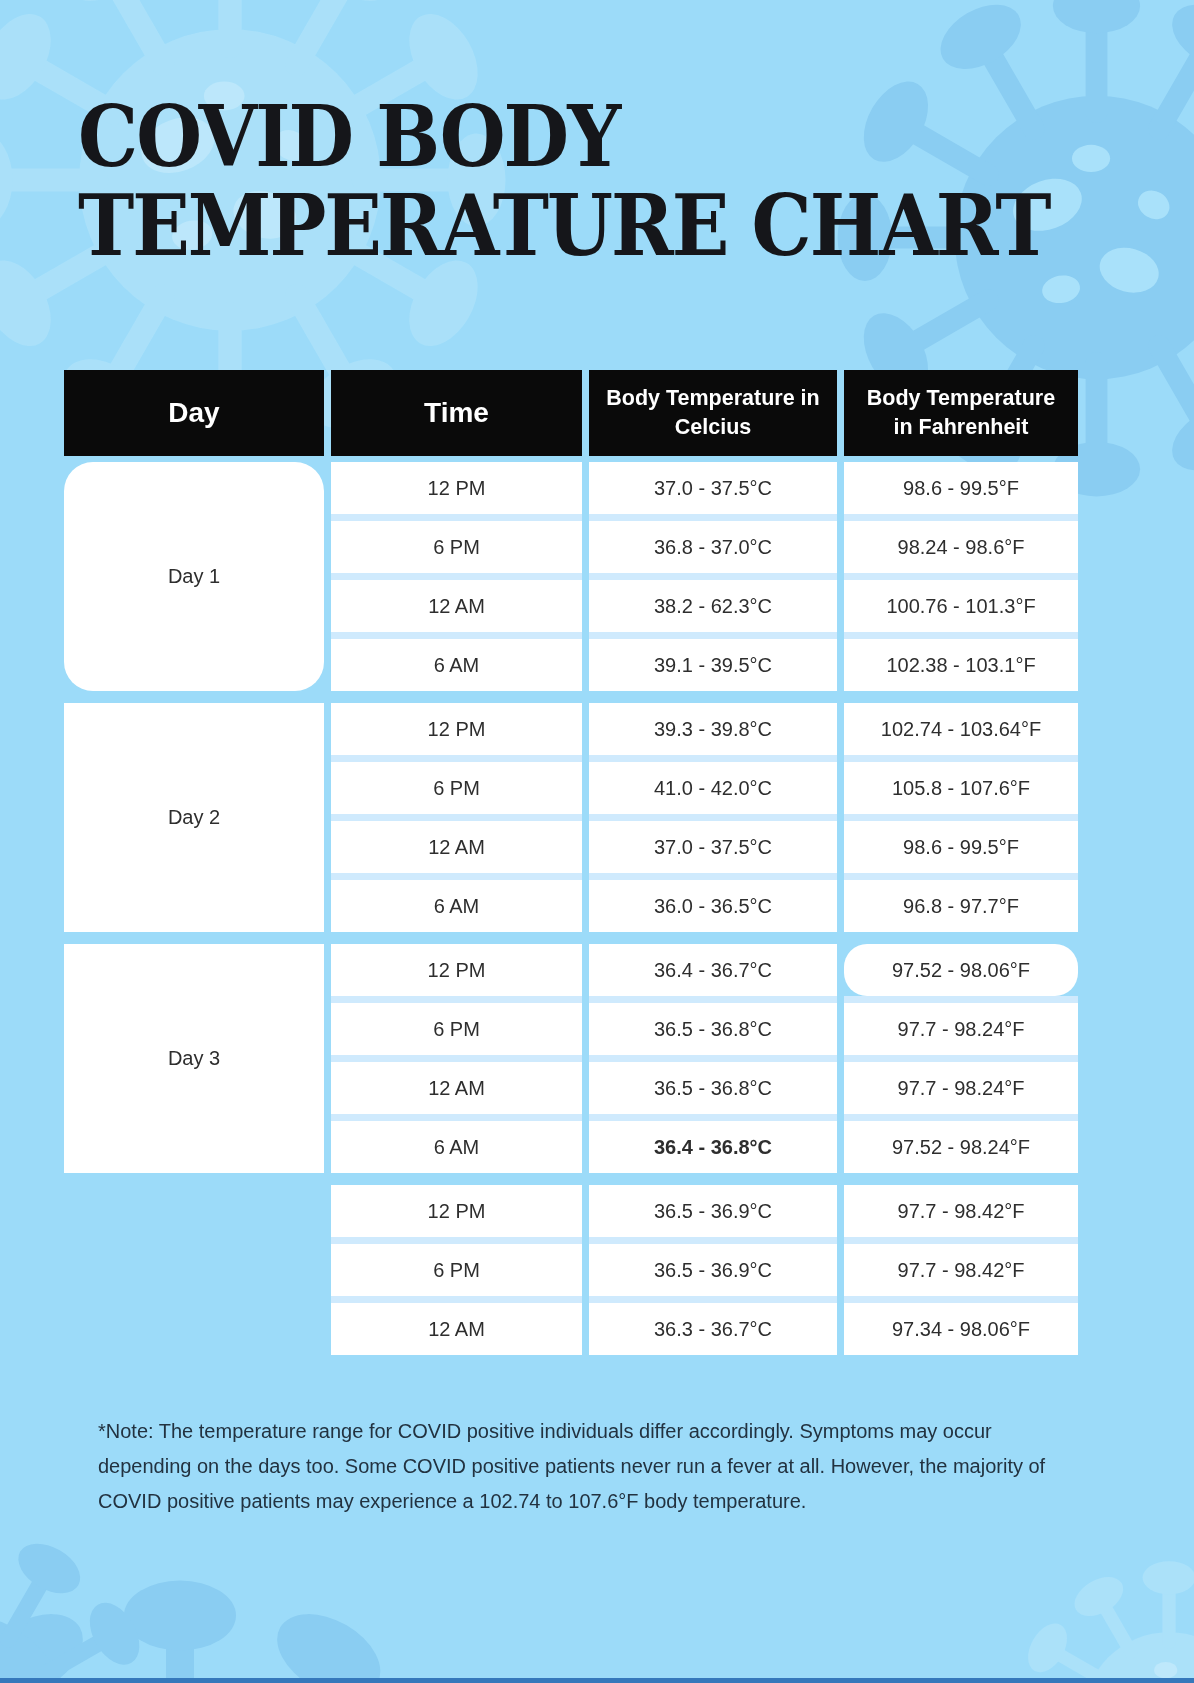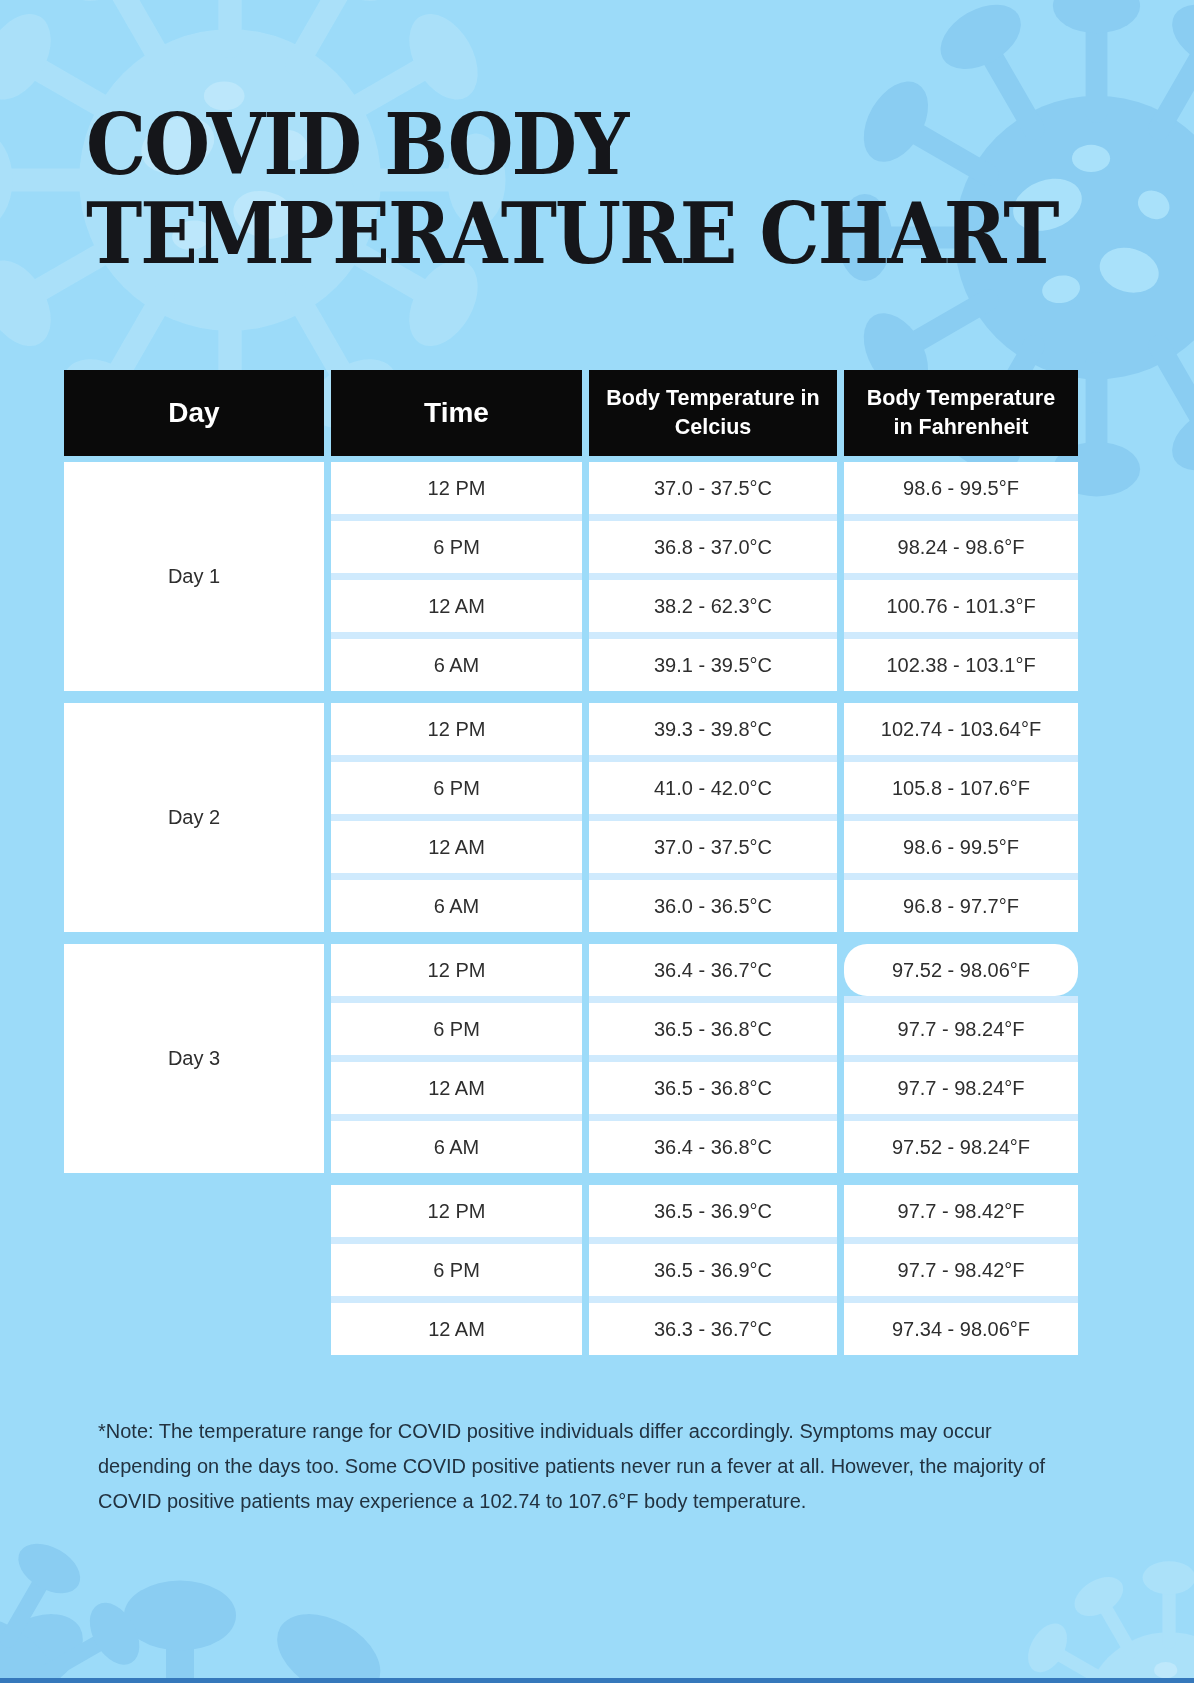--- a/index.html
+++ b/index.html
@@ -16,21 +16,21 @@
   .v-tr{width:545px;height:545px;top:-35px;right:-175px;color:var(--virus-dark);}
   .v-tl{width:580px;height:580px;top:-110px;left:-60px;color:var(--virus-light);--spot:#c2eafc;opacity:.85;}
   .v-bl{width:700px;height:700px;left:-170px;bottom:-580px;color:var(--virus-dark);}
   .v-bl2{width:420px;height:420px;left:-250px;bottom:-250px;color:var(--virus-dark);}
   .v-br{width:330px;height:330px;right:-140px;bottom:-200px;color:var(--virus-light);--spot:#c2eafc;opacity:.9;}
 
   .content{position:relative;z-index:1;}
 
   
   .title{
-    position:absolute;left:70px;top:84px;margin:16px;
+    position:absolute;left:70px;top:84px;margin:8px;
     font-family:"DejaVu Serif","Liberation Serif",serif;font-weight:bold;font-stretch:condensed;
     font-size:84px;line-height:1.06;letter-spacing:-2px;color:var(--title-text);
   }
 
   
   .ttable{position:absolute;left:64px;top:370px;width:1088px;}
   .table-header,.day-group{display:grid;grid-template-columns:260px 251px 248px 234px;column-gap:7px;}
   .table-header{margin-bottom:6px;}
   .th{
     background:var(--header-bg);color:var(--header-text);height:86px;
@@ -117,21 +117,21 @@
 
     <div class="ttable">
       <div class="table-header">
           <div class="th th0">Day</div>
           <div class="th th1">Time</div>
           <div class="th th2">Body Temperature in Celcius</div>
           <div class="th th3">Body Temperature in Fahrenheit</div>
         </div>
       <div>
           <div class="day-group" style="grid-template-rows: 52px repeat(3, 59px);">
-            <div class="cell day-cell" style="grid-area: 1 / 1 / span 4;">Day 1</div>
+            <div class="cell day-cell" style="grid-area: 1 / 1 / span 4; border-radius: 29px;">Day 1</div>
             <div class="cell" style="grid-area: 1 / 2;">12 PM</div>
             <div class="cell" style="grid-area: 1 / 3;">37.0 - 37.5°C</div>
             <div class="cell" style="grid-area: 1 / 4;">98.6 - 99.5°F</div>
             <div class="cell rt" style="grid-area: 2 / 2;">6 PM</div>
             <div class="cell rt" style="grid-area: 2 / 3;">36.8 - 37.0°C</div>
             <div class="cell rt" style="grid-area: 2 / 4;">98.24 - 98.6°F</div>
             <div class="cell rt" style="grid-area: 3 / 2;">12 AM</div>
             <div class="cell rt" style="grid-area: 3 / 3;">38.2 - 62.3°C</div>
             <div class="cell rt" style="grid-area: 3 / 4;">100.76 - 101.3°F</div>
             <div class="cell rt" style="grid-area: 4 / 2;">6 AM</div>
@@ -158,21 +158,21 @@
             <div class="cell" style="grid-area: 1 / 2;">12 PM</div>
             <div class="cell" style="grid-area: 1 / 3;">36.4 - 36.7°C</div>
             <div class="cell" style="grid-area: 1 / 4; border-radius: 23px;">97.52 - 98.06°F</div>
             <div class="cell rt" style="grid-area: 2 / 2;">6 PM</div>
             <div class="cell rt" style="grid-area: 2 / 3;">36.5 - 36.8°C</div>
             <div class="cell rt" style="grid-area: 2 / 4;">97.7 - 98.24°F</div>
             <div class="cell rt" style="grid-area: 3 / 2;">12 AM</div>
             <div class="cell rt" style="grid-area: 3 / 3;">36.5 - 36.8°C</div>
             <div class="cell rt" style="grid-area: 3 / 4;">97.7 - 98.24°F</div>
             <div class="cell rt" style="grid-area: 4 / 2;">6 AM</div>
-            <div class="cell rt" style="grid-area: 4 / 3;">36.4 - 36.8°C</div>
+            <div class="cell rt" style="grid-area: 4 / 3; font-weight: bold;">36.4 - 36.8°C</div>
             <div class="cell rt" style="grid-area: 4 / 4;">97.52 - 98.24°F</div>
           </div>
           <div class="day-group" style="grid-template-rows: 52px repeat(2, 59px);">
             <div class="cell" style="grid-area: 1 / 2;">12 PM</div>
             <div class="cell" style="grid-area: 1 / 3;">36.5 - 36.9°C</div>
             <div class="cell" style="grid-area: 1 / 4;">97.7 - 98.42°F</div>
             <div class="cell rt" style="grid-area: 2 / 2;">6 PM</div>
             <div class="cell rt" style="grid-area: 2 / 3;">36.5 - 36.9°C</div>
             <div class="cell rt" style="grid-area: 2 / 4;">97.7 - 98.42°F</div>
             <div class="cell rt" style="grid-area: 3 / 2;">12 AM</div>

